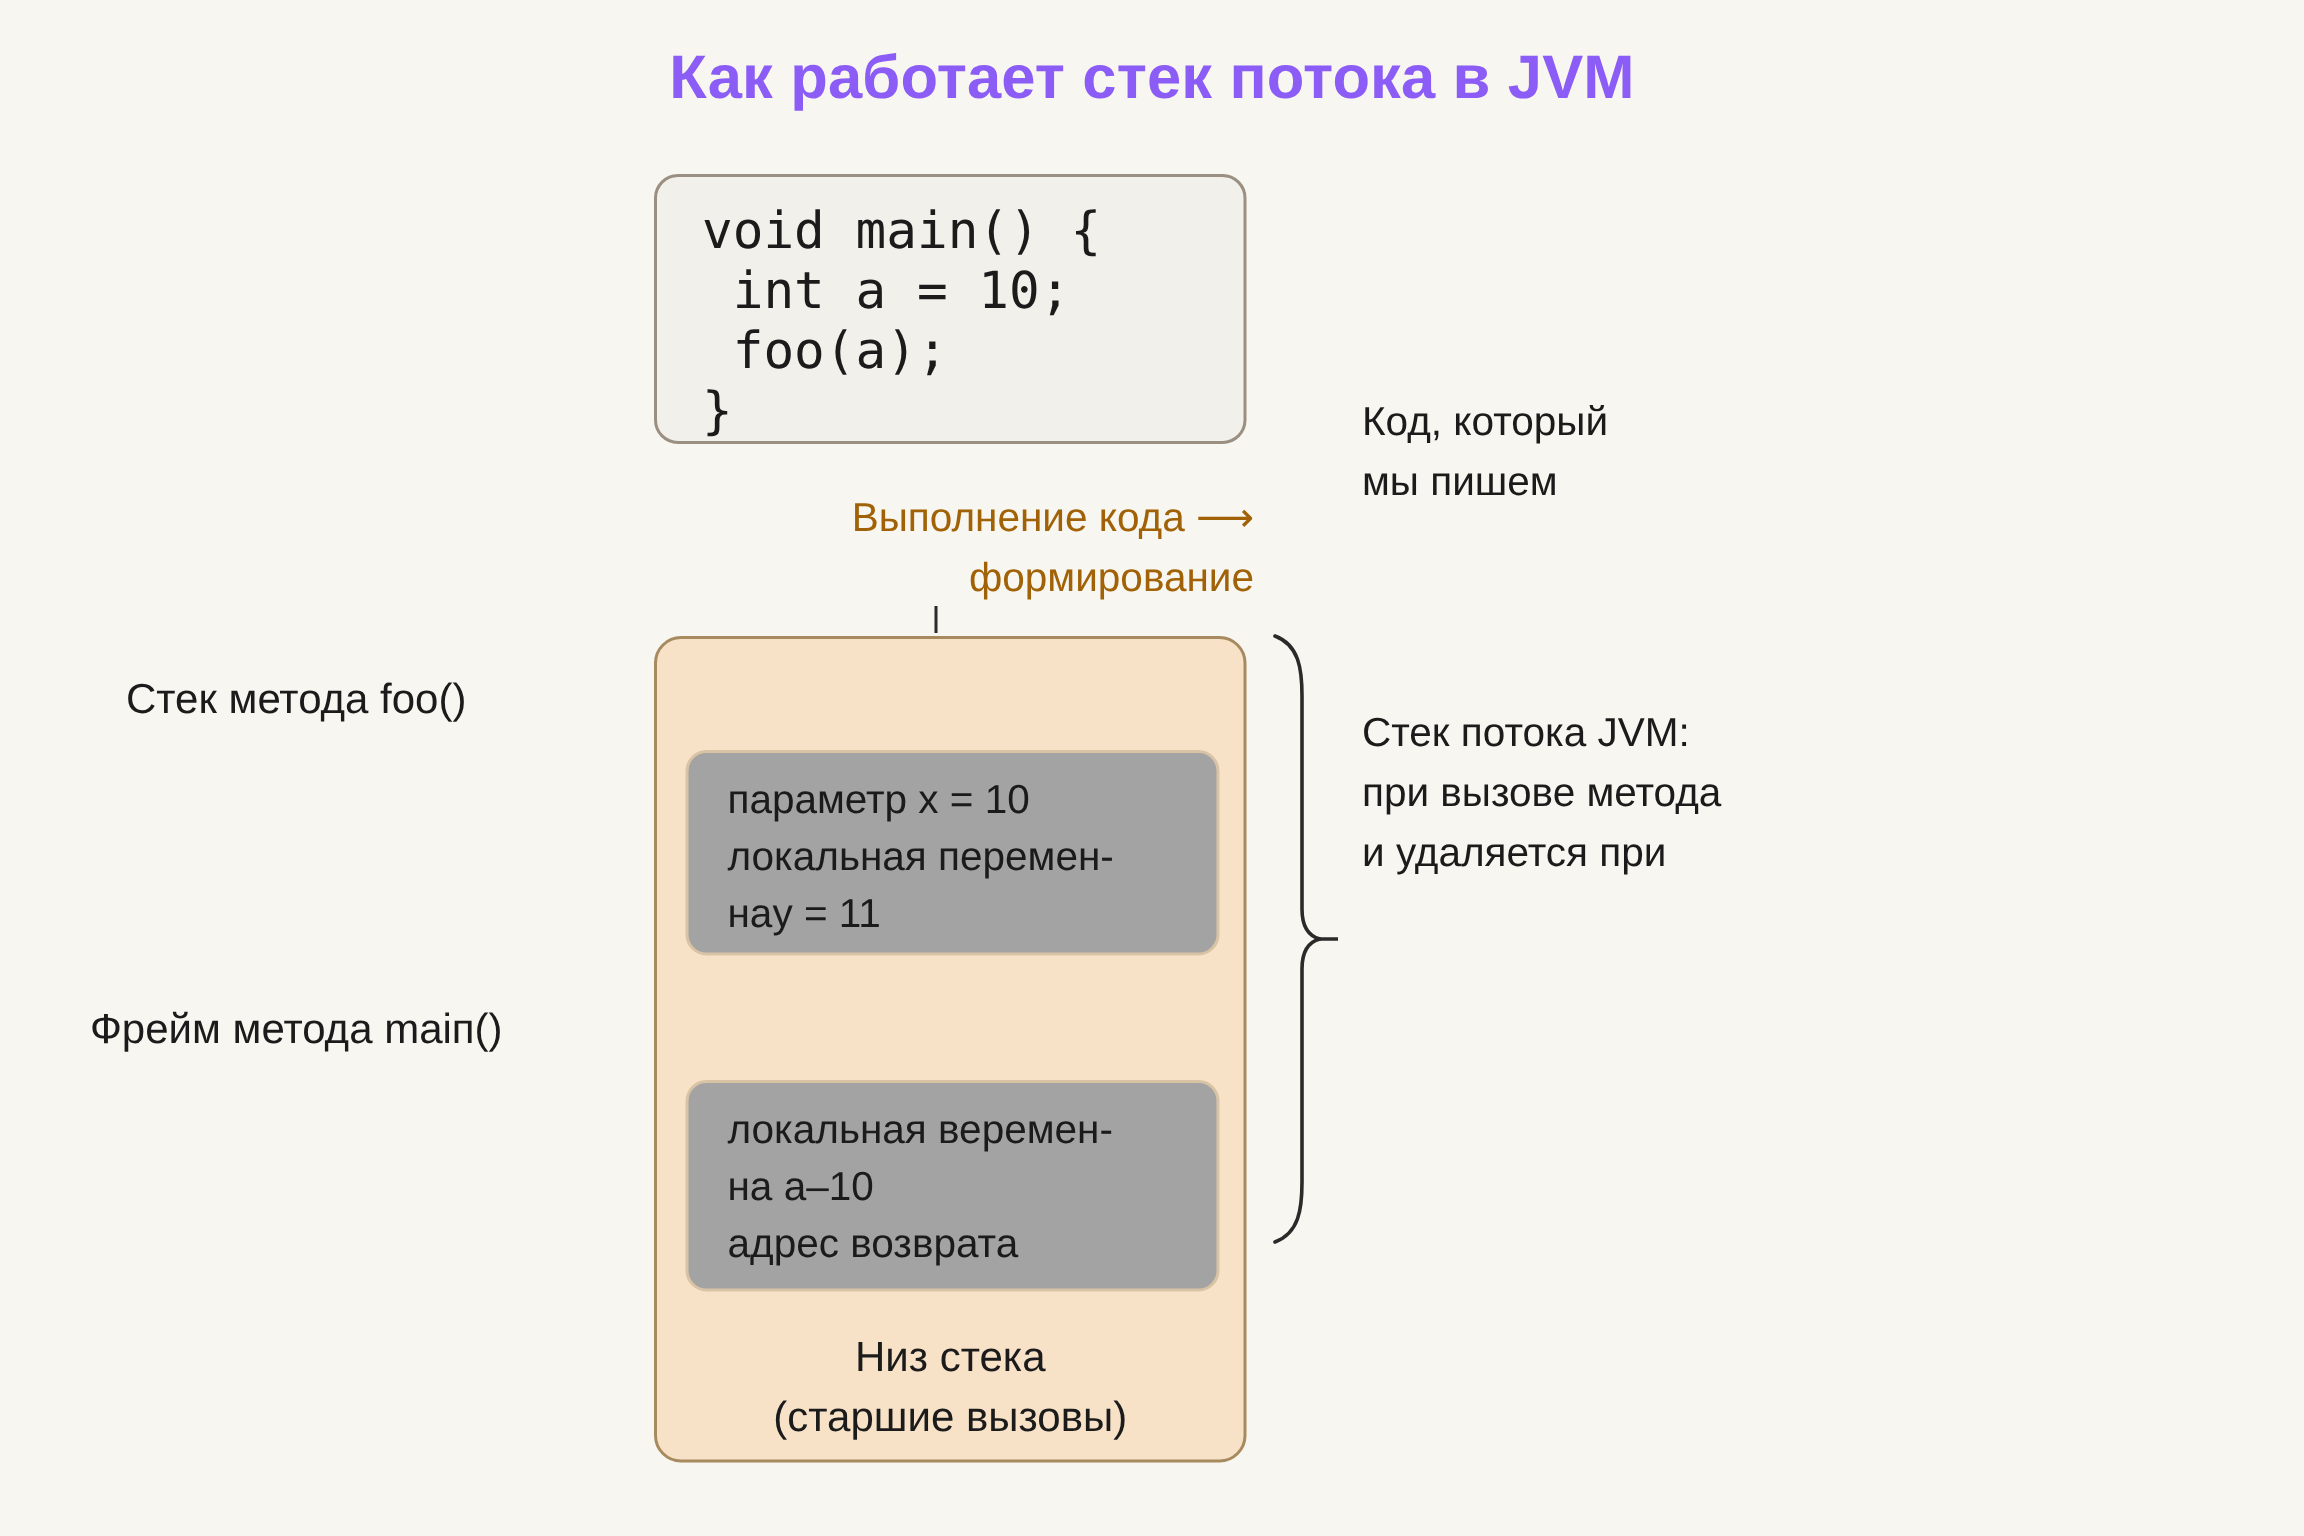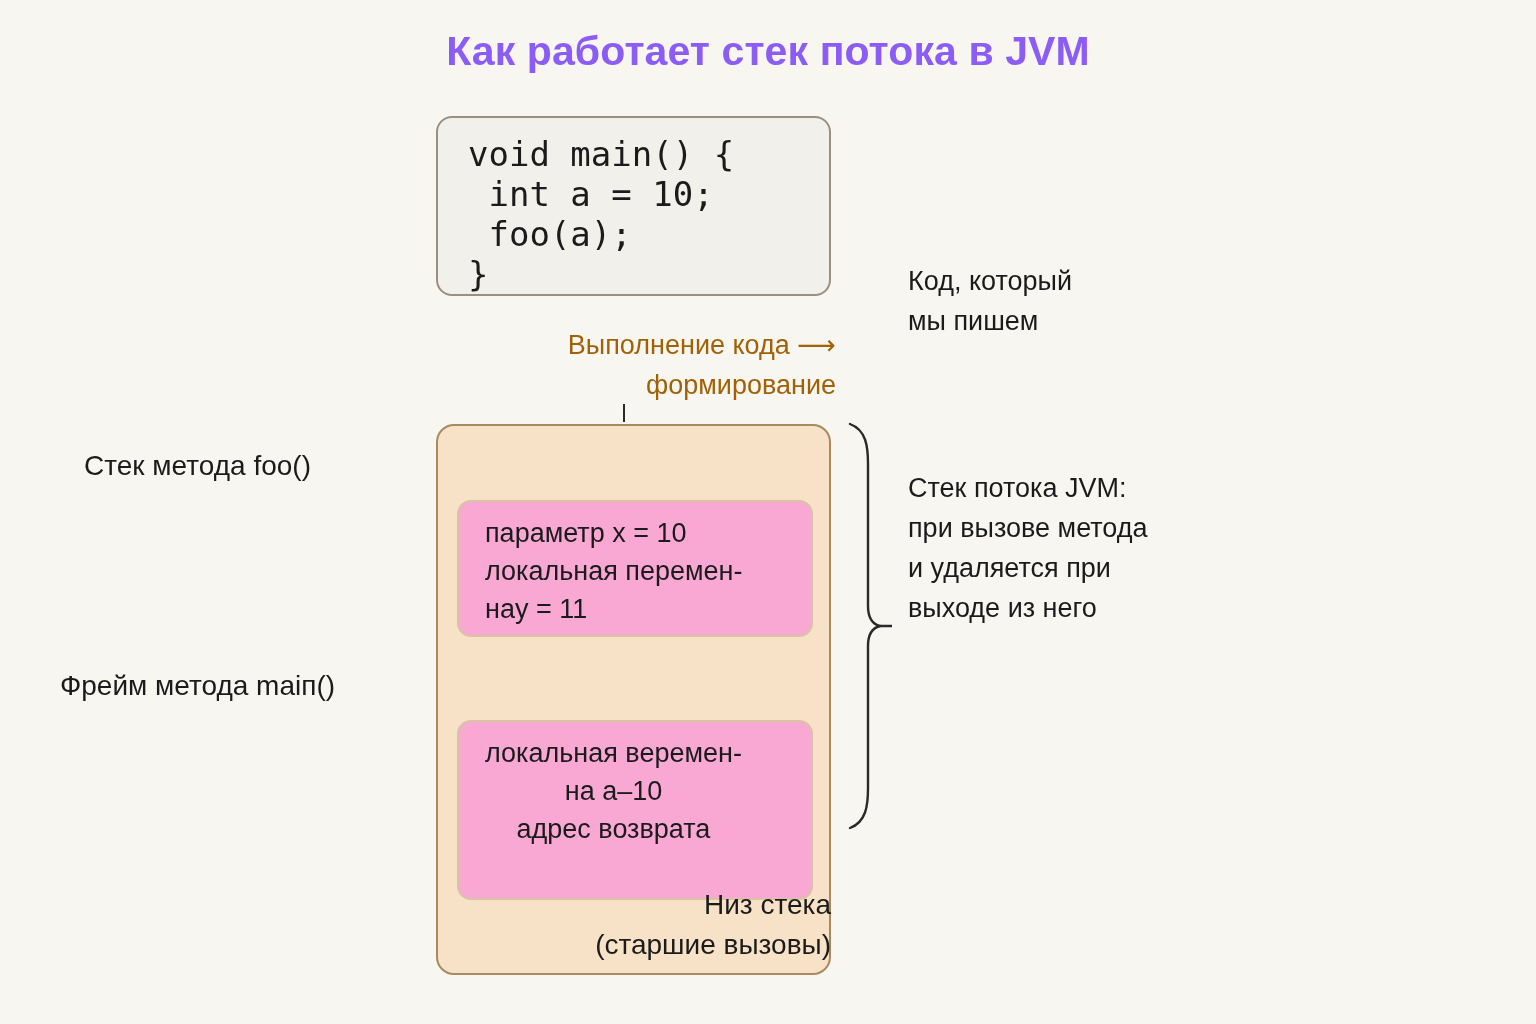--- a/index.html
+++ b/index.html
@@ -125,52 +125,51 @@
     white-space: nowrap;
   }
   .frame-label-foo { top: 448px; }
   .frame-label-main { top: 668px; }
 
   .frame-box {
     position: absolute;
     left: 457px;
     width: 356px;
     box-sizing: border-box;
-    background: #f9a8d4;
+    background: #a3a3a3;
     border: 2px solid #d9c3a5;
     border-radius: 14px;
   }
   .frame-box-foo {
     top: 500px;
     height: 137px;
   }
   .frame-box-main {
     top: 720px;
-    height: 180px;
-    text-align: center;
+    height: 141px;
   }
   .frame-lines {
     position: absolute;
     left: 26px;
     top: 12px;
     font-size: 27px;
     line-height: 38px;
     color: #1b1b1b;
   }
   .frame-lines .line {
     display: block;
     white-space: nowrap;
   }
 
   .stack-bottom {
     position: absolute;
     left: 436px;
     top: 885px;
     width: 395px;
-    text-align: right;
+    text-align: center;
     font-size: 28px;
     line-height: 40px;
     color: #1b1b1b;
   }
   .stack-bottom .line {
     display: block;
     white-space: nowrap;
   }
 
   
@@ -237,16 +236,15 @@
     <svg width="46" height="412" viewBox="0 0 46 412" fill="none" xmlns="http://www.w3.org/2000/svg" aria-hidden="true">
       <path d="M4 4 C20 10, 22 26, 22 44 L22 186 C22 198, 26 204, 34 206 C26 208, 22 214, 22 226 L22 368 C22 386, 20 402, 4 408" stroke="#2a2a2a" stroke-width="2.4" fill="none" stroke-linecap="round" stroke-linejoin="round"></path>
       <path d="M34 206 L46 206" stroke="#2a2a2a" stroke-width="2.4" stroke-linecap="round"></path>
     </svg>
   </div>
 
   <div class="note note-stack">
     <span class="line">Стек потока JVM:</span>
     <span class="line">при вызове метода</span>
     <span class="line">и удаляется при</span>
-    <span class="line">выходе из него</span>
   </div>
 
 </div>
 
 </body></html>

